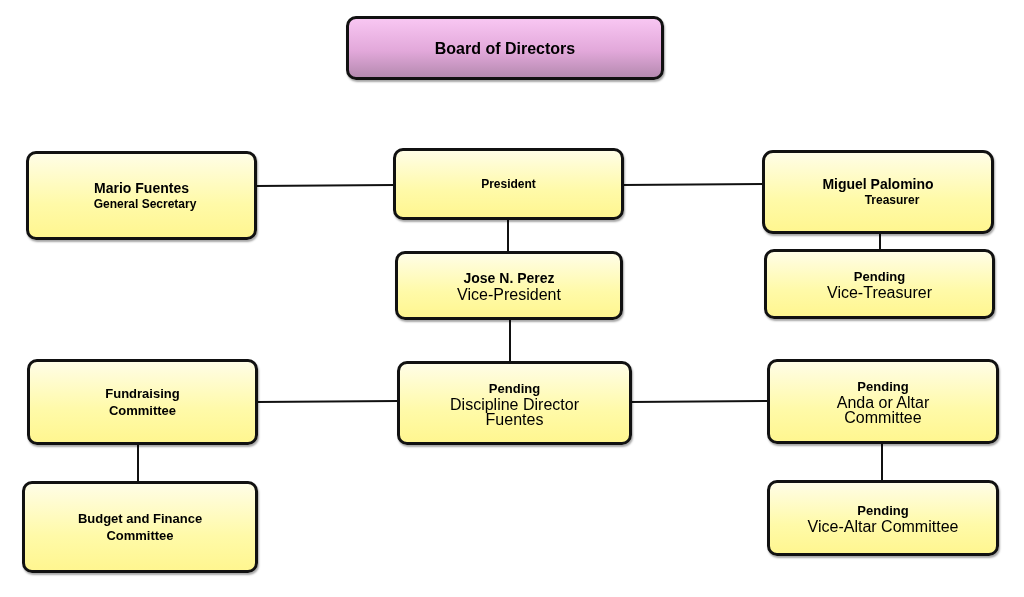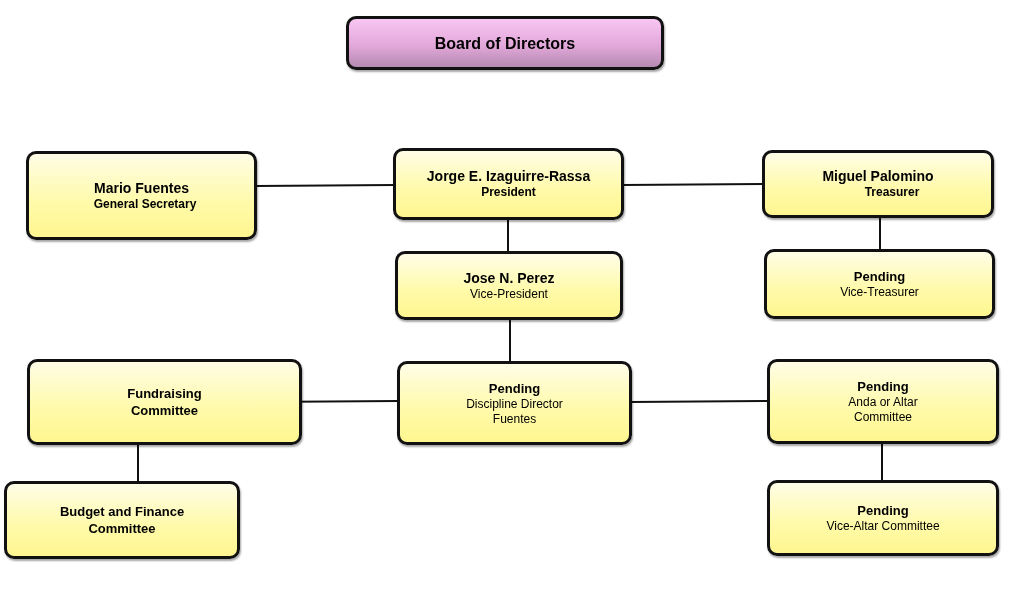--- a/index.html
+++ b/index.html
@@ -40,21 +40,21 @@
     }
     .node .name {
       font-weight: bold;
       font-size: 14px;
       line-height: 17px;
     }
     .node.root .name {
       font-size: 16px;
     }
     .node .role {
-      font-size: 12px;
+      font-size: 16px;
       line-height: 15px;
     }
     .node .role.bold {
       font-weight: bold;
       font-size: 13px;
     }
   </style>
 </head>
 <body>
 
@@ -63,67 +63,66 @@
   <line x1="622" y1="185" x2="763" y2="184" stroke="#111" stroke-width="2"></line>
   <line x1="508" y1="219" x2="508" y2="252" stroke="#111" stroke-width="2"></line>
   <line x1="510" y1="318" x2="510" y2="362" stroke="#111" stroke-width="2"></line>
   <line x1="880" y1="217" x2="880" y2="250" stroke="#111" stroke-width="2"></line>
   <line x1="257" y1="402" x2="398" y2="401" stroke="#111" stroke-width="2"></line>
   <line x1="630" y1="402" x2="768" y2="401" stroke="#111" stroke-width="2"></line>
   <line x1="138" y1="444" x2="138" y2="482" stroke="#111" stroke-width="2"></line>
   <line x1="882" y1="443" x2="882" y2="481" stroke="#111" stroke-width="2"></line>
 </svg>
 
-<div class="node root" style="left:346px; top:16px; width:318px; height:54px;">
+<div class="node root" style="left:346px; top:16px; width:318px; height:64px;">
   <span class="name">Board of Directors</span>
 </div>
 
 <div class="node" style="left:26px; top:151px; width:231px; height:89px;">
   <span class="name">Mario Fuentes</span>
   <span class="role bold" style="font-size:12px;margin-left:7px;">General Secretary</span>
 </div>
 
 <div class="node" style="left:393px; top:148px; width:231px; height:72px;">
-  <span class="name">Jorge E. Izaguirre-Rassa</span>
   <span class="role bold" style="font-size:12px;">President</span>
 </div>
 
-<div class="node" style="left:762px; top:150px; width:232px; height:68px;">
+<div class="node" style="left:762px; top:150px; width:232px; height:84px;border-radius:11px;">
   <span class="name">Miguel Palomino</span>
   <span class="role bold" style="font-size:12px;margin-left:28px;">Treasurer</span>
 </div>
 
 <div class="node" style="left:395px; top:251px; width:228px; height:69px;">
   <span class="name">Jose N. Perez</span>
   <span class="role">Vice-President</span>
 </div>
 
 <div class="node" style="left:764px; top:249px; width:231px; height:70px;">
   <span class="name" style="font-size:13px;">Pending</span>
   <span class="role">Vice-Treasurer</span>
 </div>
 
-<div class="node" style="left:27px; top:359px; width:275px; height:86px;">
+<div class="node" style="left:27px; top:359px; width:231px; height:86px;">
   <span class="name" style="font-size:13px;">Fundraising</span>
   <span class="name" style="font-size:13px;">Committee</span>
 </div>
 
 <div class="node" style="left:397px; top:361px; width:235px; height:84px;">
   <span class="name" style="font-size:13px;">Pending</span>
   <span class="role">Discipline Director</span>
   <span class="role">Fuentes</span>
 </div>
 
 <div class="node" style="left:767px; top:359px; width:232px; height:85px;">
   <span class="name" style="font-size:13px;">Pending</span>
   <span class="role">Anda or Altar</span>
   <span class="role">Committee</span>
 </div>
 
-<div class="node" style="left:4px; top:481px; width:236px; height:78px;">
+<div class="node" style="left:22px; top:481px; width:236px; height:92px;">
   <span class="name" style="font-size:13px;">Budget and Finance</span>
   <span class="name" style="font-size:13px;">Committee</span>
 </div>
 
 <div class="node" style="left:767px; top:480px; width:232px; height:76px;">
   <span class="name" style="font-size:13px;">Pending</span>
   <span class="role">Vice-Altar Committee</span>
 </div>
 
 </body></html>

